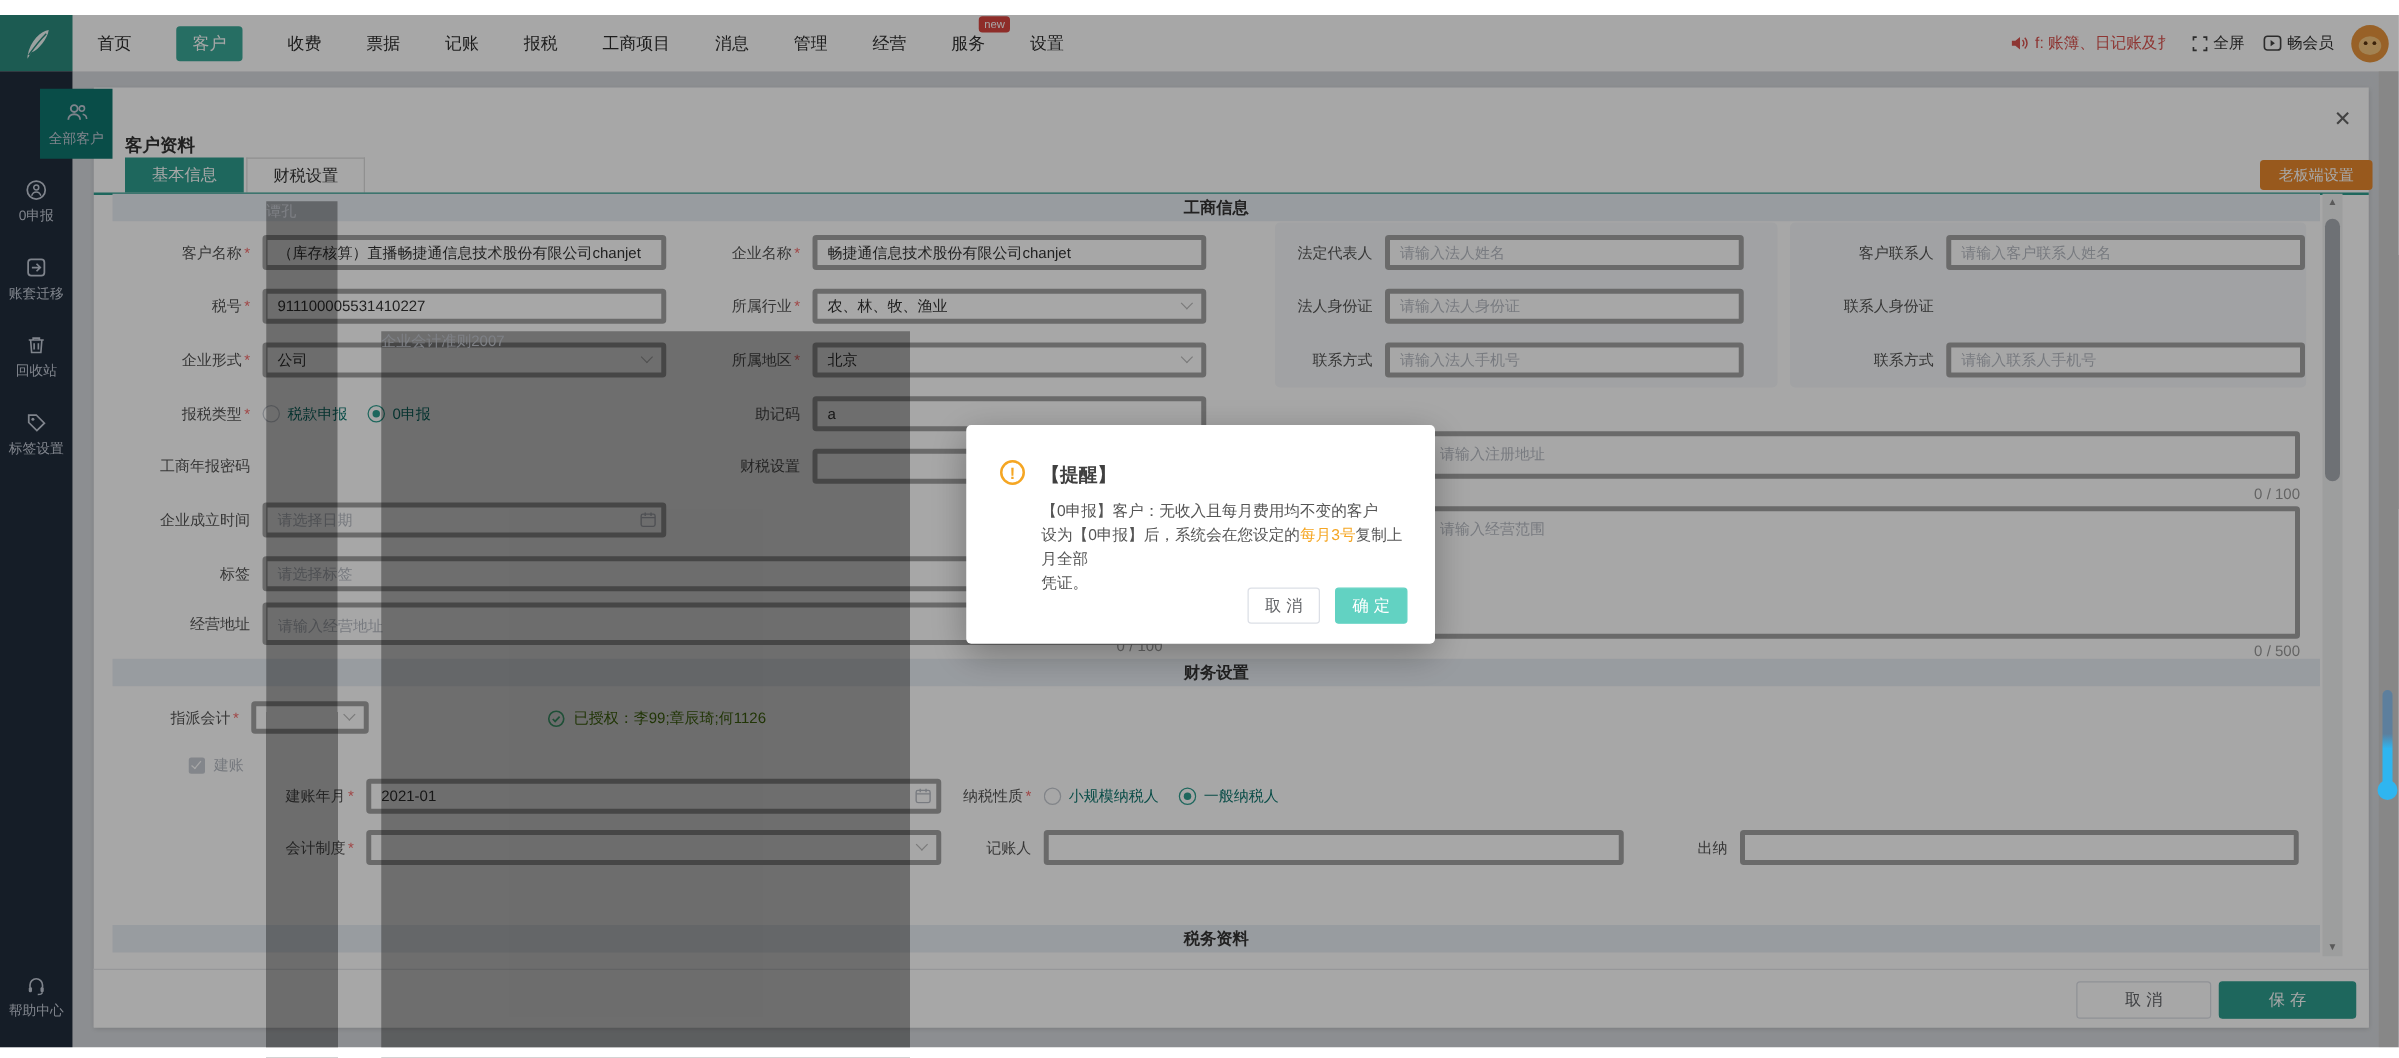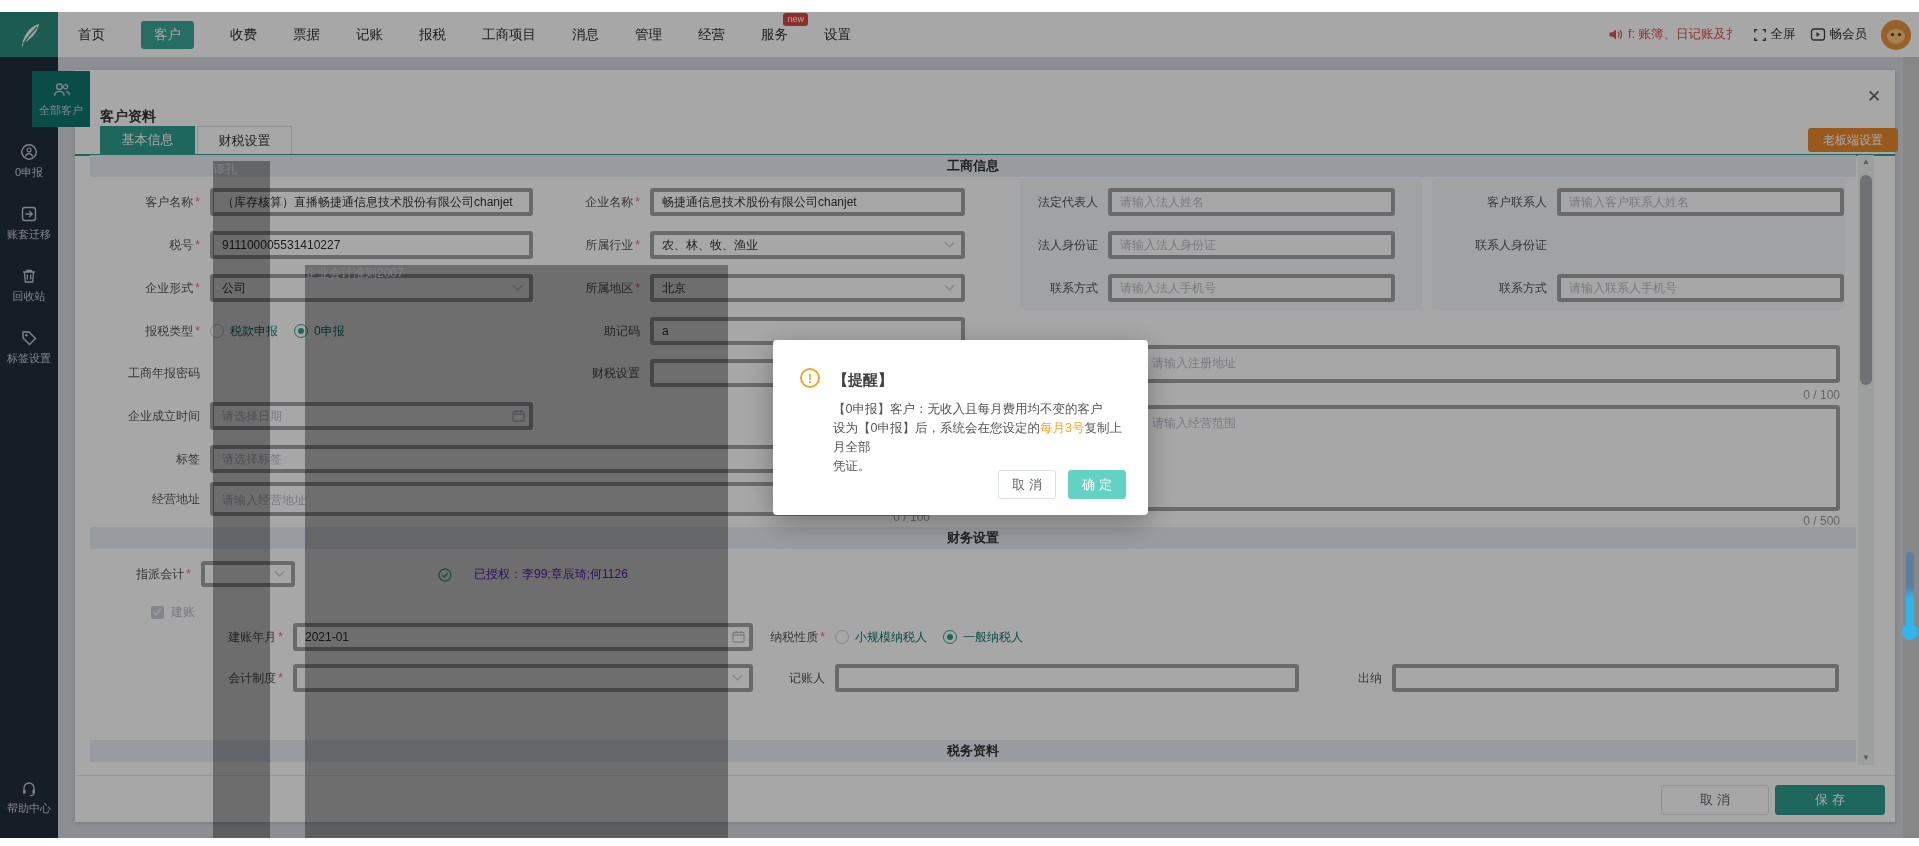--- a/index.html
+++ b/index.html
@@ -55,21 +55,21 @@
   .chev { width:7px; height:7px; border-right:1.5px solid #bbb; border-bottom:1.5px solid #bbb; transform:rotate(45deg) translate(-2px,-2px); flex:none; margin-left:6px; }
   textarea.inp { resize:none; padding:6px 8px; line-height:16px; }
   .counter { position:absolute; color:#999; font-size:12px; }
   .radio { width:14px; height:14px; border:1px solid #c6cad1; border-radius:50%; background:#fff; display:inline-block; position:relative; flex:none; cursor:pointer; }
   .radio.sel { border-color:#2f9e8f; }
   .radio.sel::after { content:""; position:absolute; left:3px; top:3px; width:6px; height:6px; border-radius:50%; background:#2f9e8f; }
   .rlabel { margin:0 16px 0 6px; color:#0f766e; }
   .cbox { width:13px; height:13px; background:#c9cdd4; border-radius:2px; position:relative; display:inline-block; flex:none; }
   .cbox::after { content:""; position:absolute; left:4px; top:1px; width:3px; height:7px; border:solid #fff; border-width:0 1.5px 1.5px 0; transform:rotate(40deg); }
   .card { position:absolute; background:#f6f8fa; border-radius:4px; }
-  .auth { position:absolute; display:flex; align-items:center; gap:22px; color:#6d28d9; font-size:12px; }
+  .auth { position:absolute; display:flex; align-items:center; gap:7px; color:#4d7c0f; font-size:12px; }
   .calendar-ic { position:absolute; right:8px; top:7px; }
 
   
   .scrollbar { left:1783px; top:85px; width:16px; height:610px; background:#f0f1f2; }
   .scrollbar .arr { width:16px; height:14px; text-align:center; font-size:8px; color:#8a8a8a; line-height:14px; cursor:pointer; }
   .scrollbar .thumb { position:absolute; left:2px; top:20px; width:12px; height:210px; background:#a9adb3; border-radius:6px; cursor:pointer; }
   .scrollbar .arr.down { position:absolute; bottom:0; }
 
   
   .panel-footer { left:0; top:705px; width:1820px; height:47px; border-top:1px solid #e5e7ea; background:#fff; }

